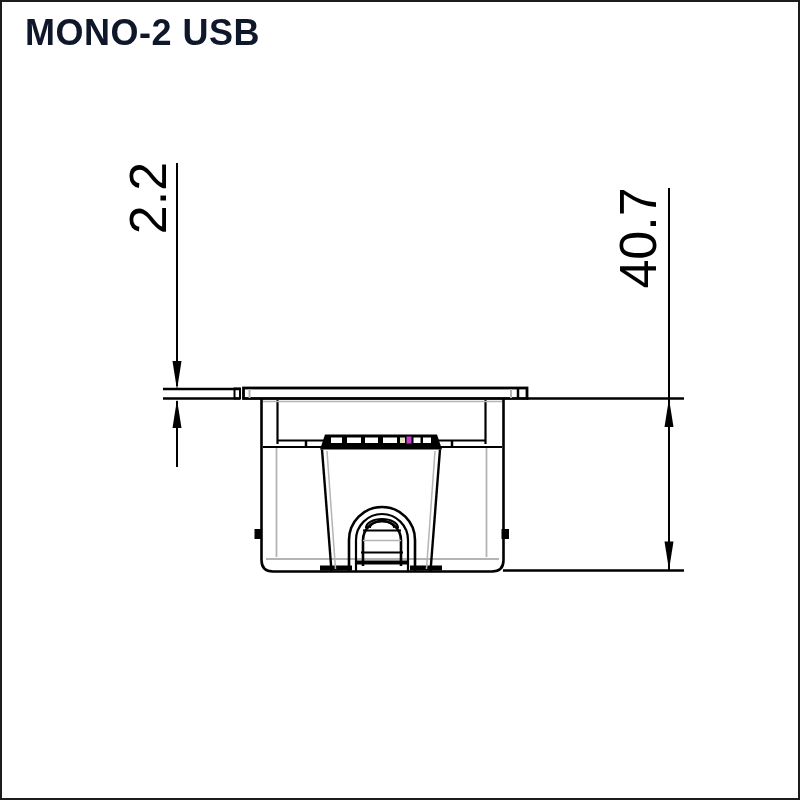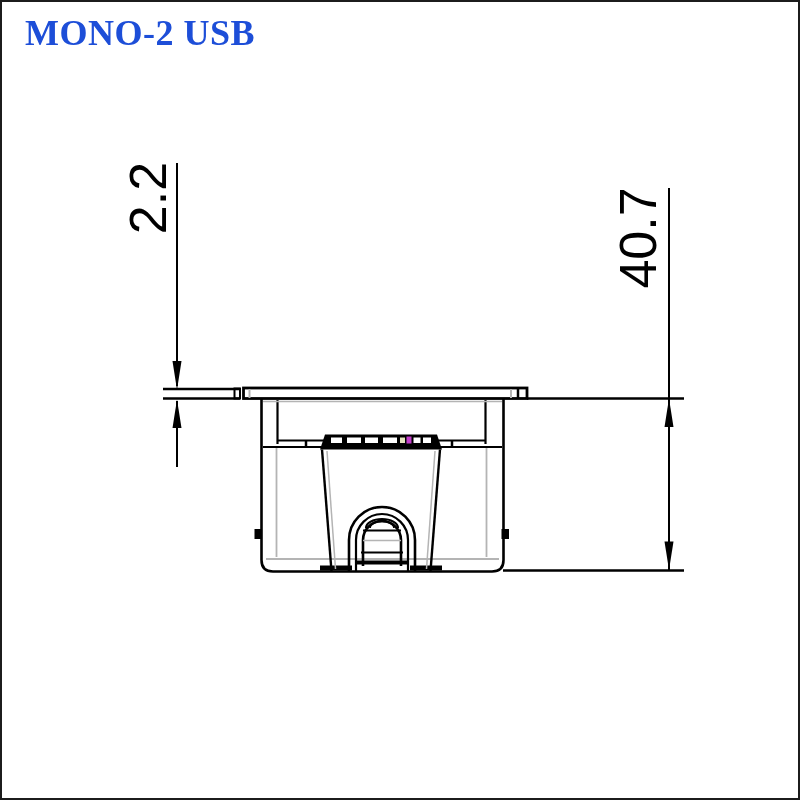--- a/index.html
+++ b/index.html
@@ -18,23 +18,22 @@
     pointer-events: none;
     box-sizing: border-box;
   }
   .title {
     position: absolute;
     left: 25px;
     top: 12px;
     font-size: 36px;
     font-weight: 600;
     letter-spacing: 0.5px;
-    color: #1d4ed8;
+    color: #0f172a;
     white-space: nowrap;
-    font-family: Liberation Serif, serif;
   }
   svg.drawing { position: absolute; inset: 0; }
   svg text.dim-label {
     font-family: "Liberation Sans", sans-serif;
     font-size: 52px;
     fill: #000000;
   }
 </style>
 </head>
 <body>

